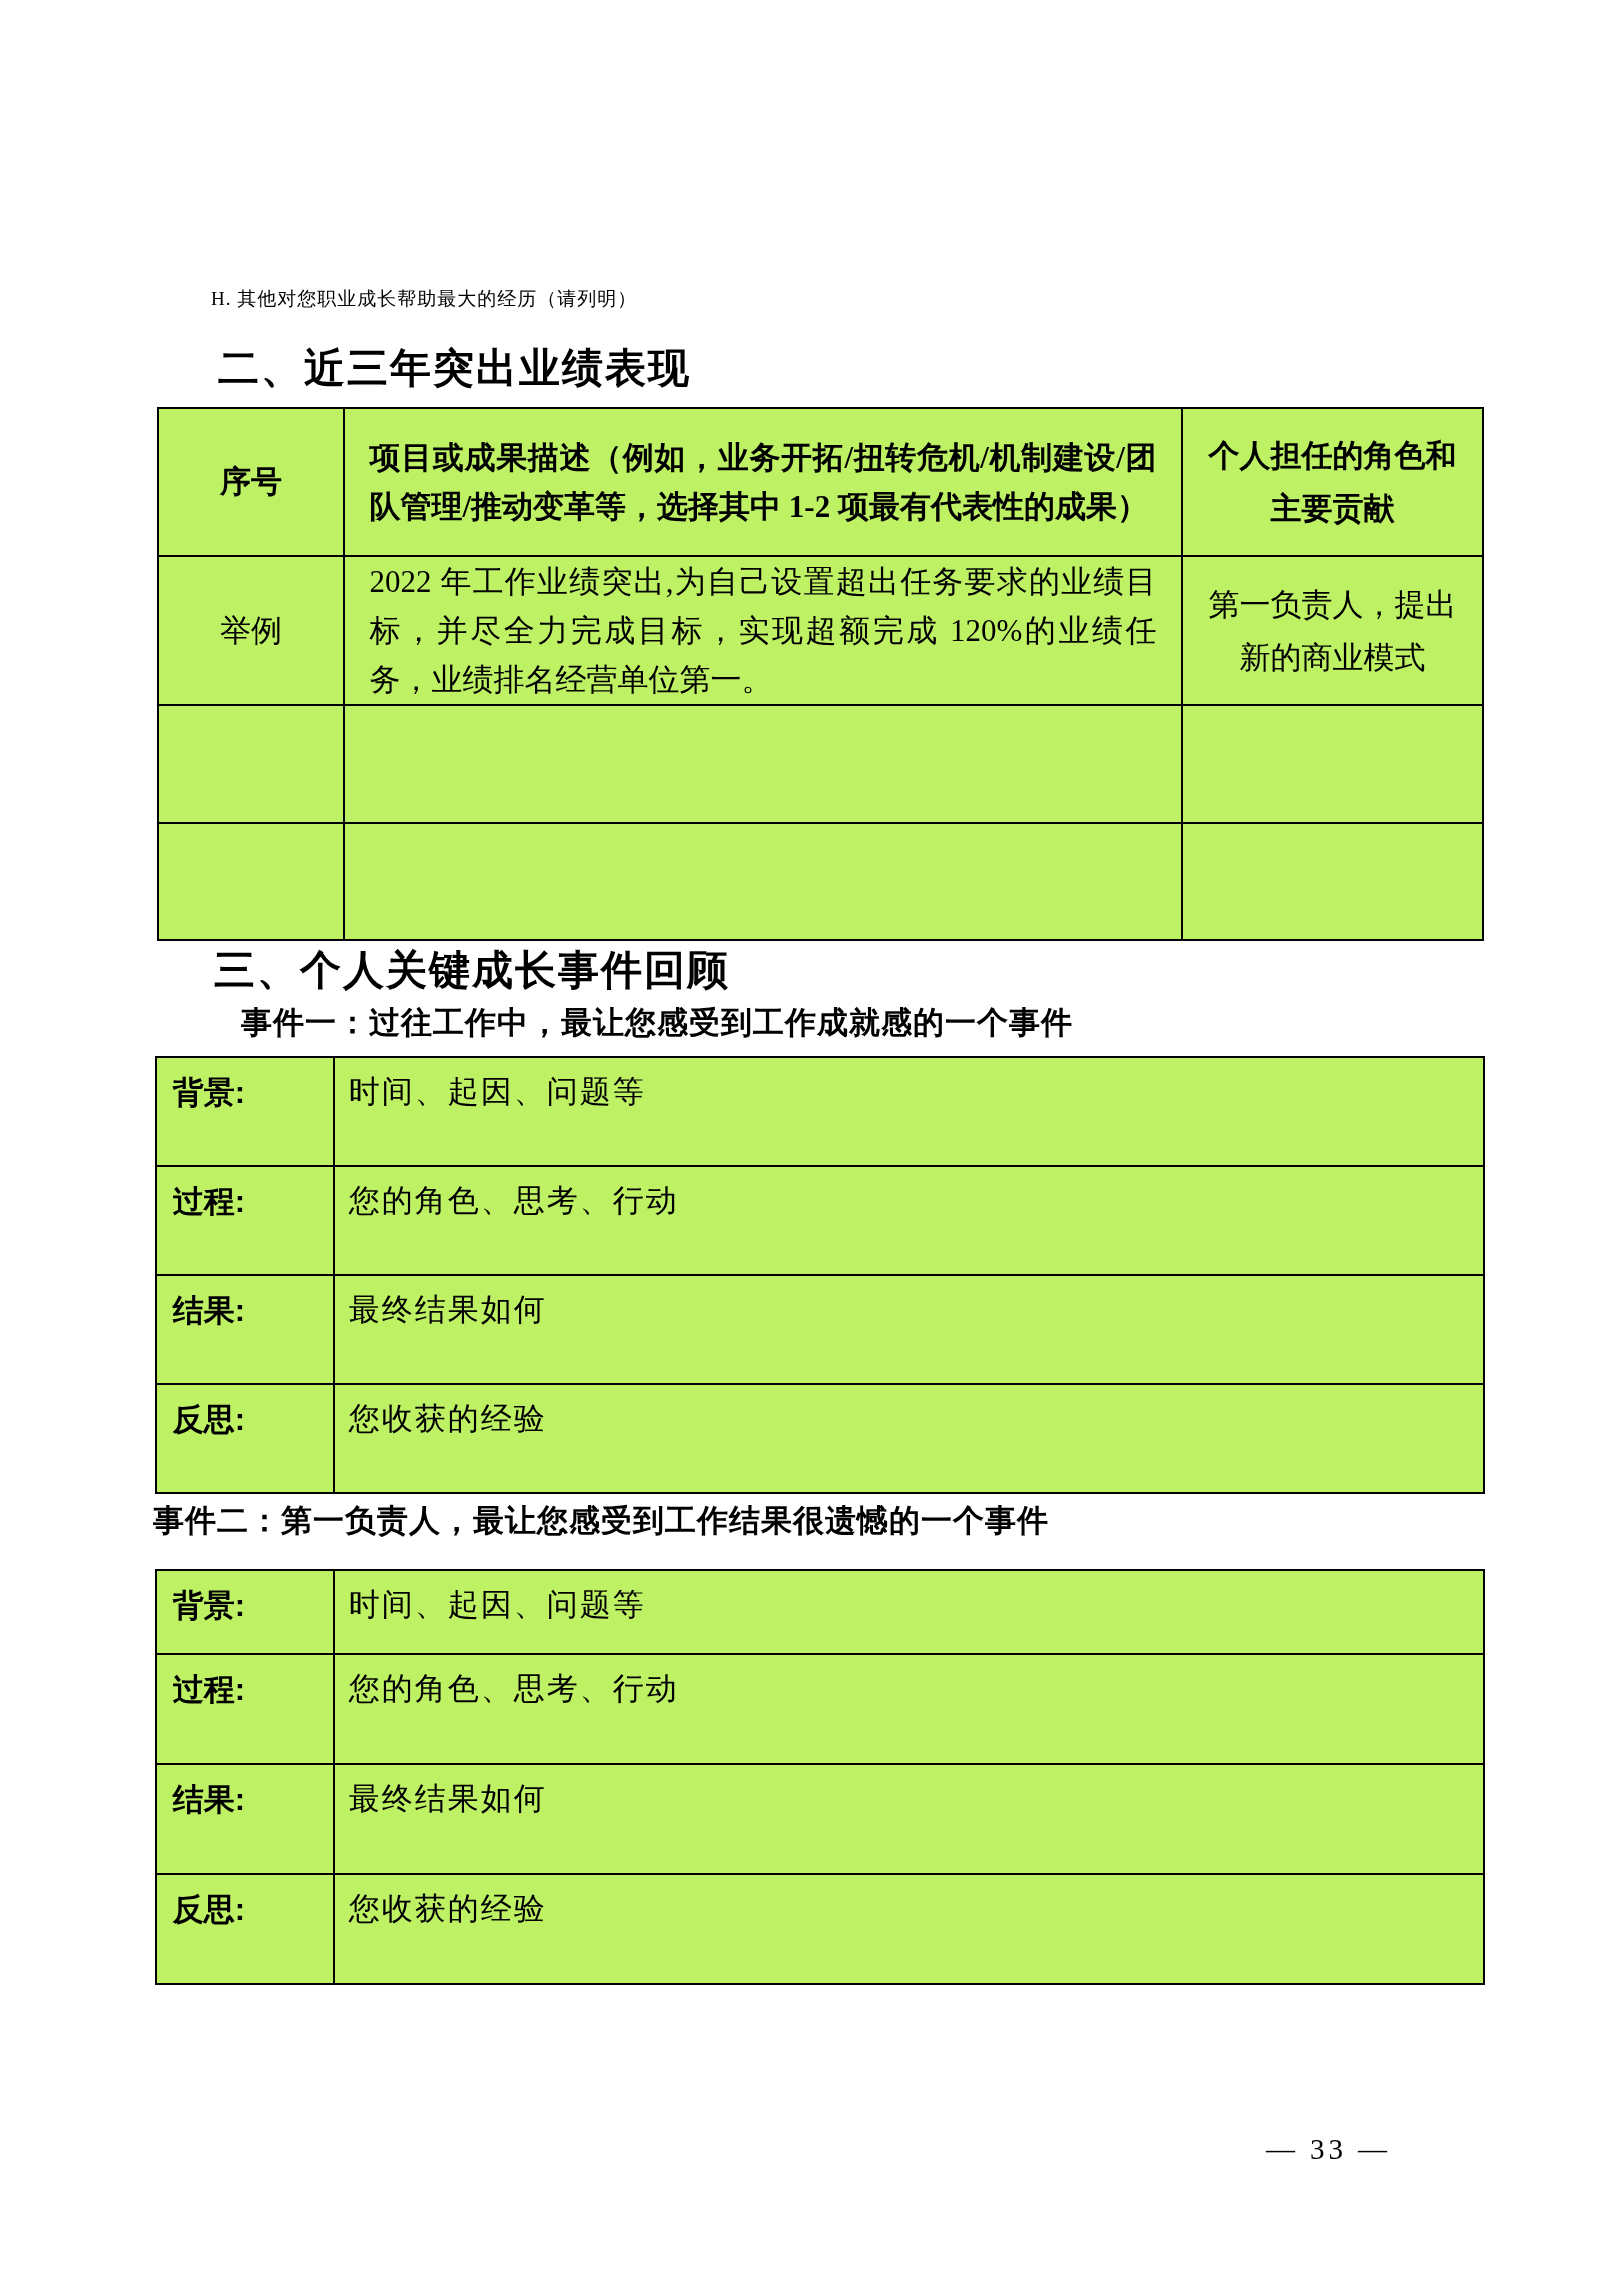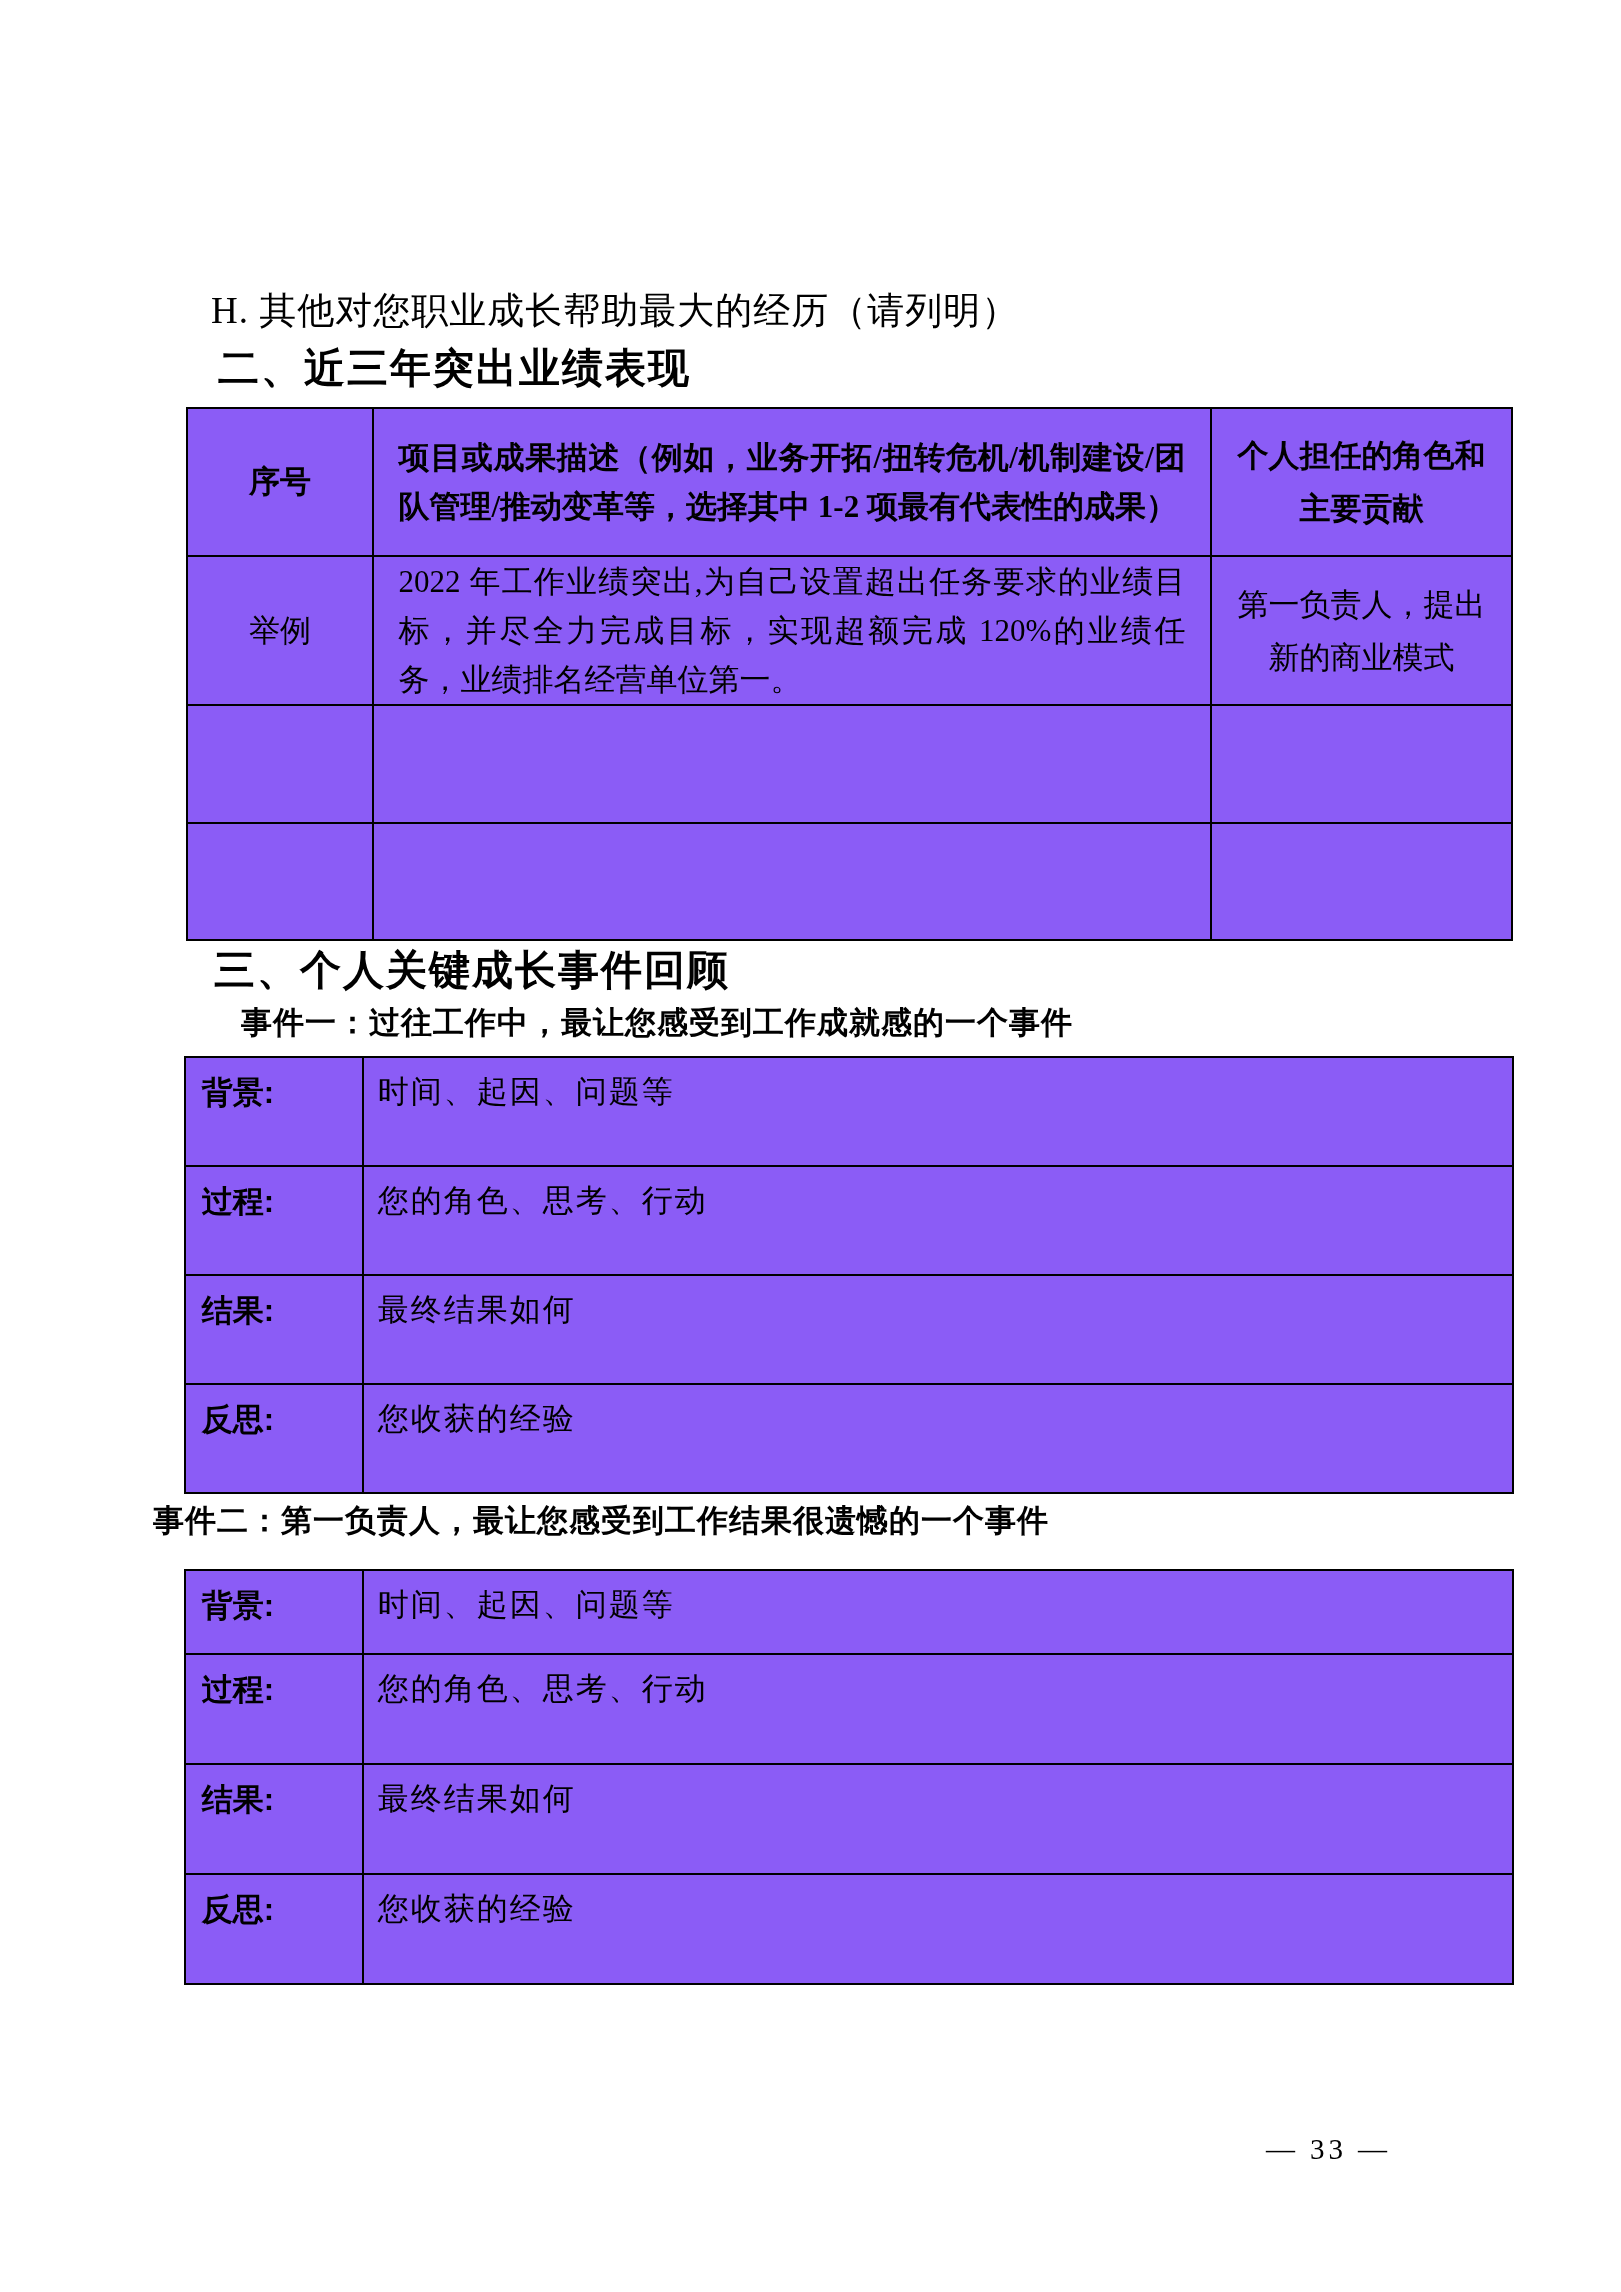--- a/index.html
+++ b/index.html
@@ -2,35 +2,35 @@
 <html><head>
 <meta charset="utf-8">
 <style>
   html,body{margin:0;padding:0;background:#ffffff;}
   .page{
     position:relative;width:1621px;height:2293px;background:#ffffff;
     color:#000;font-family:"Liberation Serif","DejaVu Serif",serif;
     overflow:hidden;
   }
   .abs{position:absolute;}
-  .item-h{left:211px;top:286px;font-size:37px;letter-spacing:1px;white-space:nowrap;}
+  .item-h{left:211px;top:286px;font-size:19px;letter-spacing:1px;white-space:nowrap;}
   .big-heading{
     font-family:"Liberation Sans","DejaVu Sans",sans-serif;
     font-weight:bold;font-size:41px;letter-spacing:2px;white-space:nowrap;
   }
   .heading2{left:218px;top:341px;}
   .heading3{left:214px;top:943px;}
   .subtitle{
     font-family:"Liberation Sans","DejaVu Sans",sans-serif;
     font-weight:bold;font-size:31px;white-space:nowrap;letter-spacing:1px;
   }
   .subtitle1{left:225px;top:1002px;margin-left:16px;}
   .subtitle2{left:153px;top:1500px;}
 
-  table{border-collapse:collapse;table-layout:fixed;background:#8b5cf6;margin-left:29px;}
+  table{border-collapse:collapse;table-layout:fixed;background:#bef264;}
   table,td{border:2px solid #000;}
   table{border-width:2.9px;}
   td{font-size:31px;overflow:hidden;}
 
   
   .t1{left:157px;top:407px;width:1325px;}
   .t1 .col-no{width:186px;}
   .t1 .col-desc{width:838px;}
   .t1 .col-role{width:301px;}
   .t1 tr.r-head{height:148px;}

